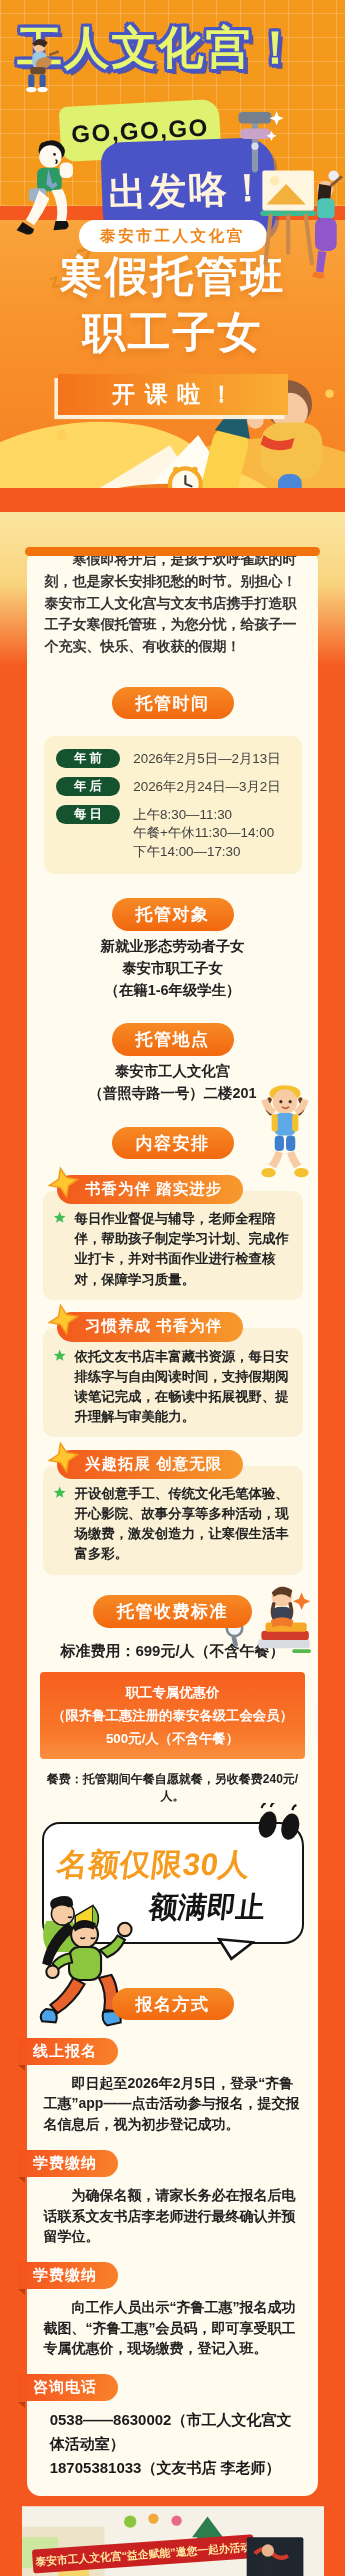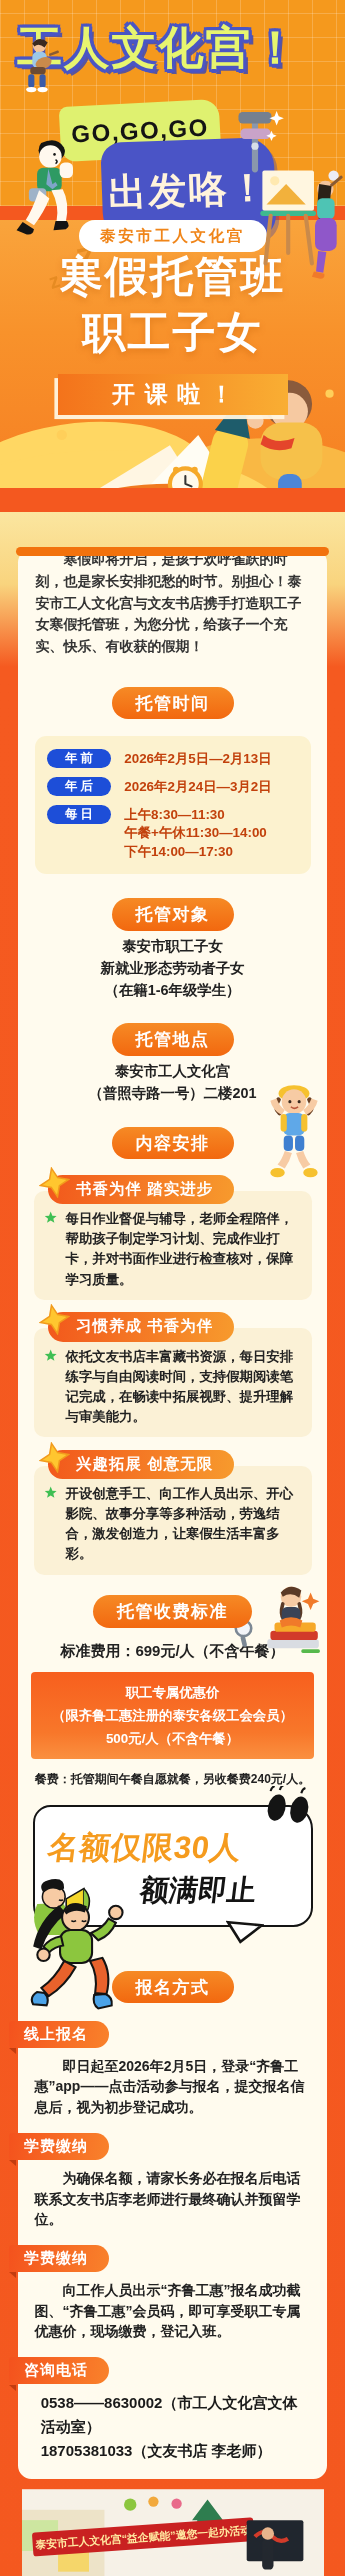--- a/index.html
+++ b/index.html
@@ -45,38 +45,38 @@
     box-shadow:-3.6px 4.1px 0 rgba(255,246,224,.95); }
   .hill{ position:absolute; border-radius:50%; }
   .hill.h1{ width:289px; height:155px; background:#FFD763; left:-72px; bottom:-77px; transform:rotate(-9deg); }
   .hill.h2{ width:268px; height:144px; background:#F9B844; right:-77px; bottom:-82px; transform:rotate(8deg); }
   .hero svg{ position:absolute; }
   .zz{ position:absolute; color:#E2881F; font-weight:900; opacity:.8; z-index:1;}
 
   
   .body-bg{ position:relative;
     background:linear-gradient(180deg,#FBE6A0 0px,#F9D47E 72px,#F55A20 155px,#F4581F 100%); }
-  .card{ position:relative; margin:0 18px; top:37px; background:#FFFBEE; border-radius:13.4px;
+  .card{ position:relative; margin:0 27px; top:37px; background:#FFFBEE; border-radius:13.4px;
     padding:0 15.5px 15.5px; }
   .card-lid{ position:absolute; top:-2.1px; left:-2.1px; right:-2.1px; height:9.3px;
     background:#F2720D; border-radius:515px; }
   .intro{ margin:24px 2.1px 0; font-size:14px; line-height:1.56; font-weight:600; color:#333;
     text-indent:2em; }
 
   .sec-pill{ display:table; margin:0 auto; padding:4.6px 24px; border-radius:515px;
     background:linear-gradient(180deg,#F68A25,#F2680F); color:#fff; font-size:17px;
     font-weight:800; letter-spacing:1.5px; position:relative; z-index:2; }
 
   .time-panel{ margin:16.5px 1px 0; background:#FCF2CF; border-radius:11.3px; padding:13.4px 12.4px; }
   .trow{ display:flex; align-items:flex-start; }
   .trow + .trow{ margin-top:8.2px; }
-  .tag-pill{ flex:0 0 64px; background:#1d4ed8; color:#fff; border-radius:515px;
+  .tag-pill{ flex:0 0 64px; background:#14532d; color:#fff; border-radius:515px;
     font-size:12.4px; font-weight:700; text-align:center; padding:1px 0; letter-spacing:3.1px;
     text-indent:3.1px; }
-  .tval{ margin-left:13.4px; font-size:13.4px; font-weight:700; color:#c2410c; line-height:1.38;
+  .tval{ margin-left:13.4px; font-size:13.4px; font-weight:400; color:#404040; line-height:1.38;
     padding-top:1px; }
 
   .center-lines{ margin-top:4.1px; text-align:center; font-size:14.4px; font-weight:600;
     color:#222; line-height:1.55; }
 
   .sub-banner{ position:relative; z-index:2; display:table; margin-left:14.4px;
     padding:4.1px 20.6px 4.1px 28px; border-radius:515px;
     background:linear-gradient(95deg,#F2581C,#F79A2D); color:#fff; font-size:15.5px;
     font-weight:800; letter-spacing:1px; }
   .sub-banner .star4{ position:absolute; left:-9.3px; top:-8.2px; }
@@ -249,22 +249,22 @@
           <div class="tval">
             <div>上午8:30—11:30</div>
             <div>午餐+午休11:30—14:00</div>
             <div>下午14:00—17:30</div>
           </div>
         </div>
       </div>
 
       <div class="sec-pill mt46">托管对象</div>
       <div class="center-lines">
+        <div>新就业形态劳动者子女</div>
         <div>泰安市职工子女</div>
-        <div>新就业形态劳动者子女</div>
         <div>（在籍1-6年级学生）</div>
       </div>
 
       <div class="sec-pill mt42">托管地点</div>
       <div class="center-lines">
         <div>泰安市工人文化宫</div>
         <div>（普照寺路一号）二楼201</div>
       </div>
 
       <div class="rel">
@@ -320,21 +320,21 @@
       <div class="sub-banner mt24">
         <svg class="star4" width="31" height="31" viewBox="0 0 60 60">
           <path d="M30 2 l8 20 20 8 -20 8 -8 20 -8 -20 -20 -8 20 -8 Z" fill="#FFC62F" stroke="#F29B1C" stroke-width="3" transform="rotate(-12 30 30)"></path>
         </svg>
         <span>兴趣拓展  创意无限</span>
       </div>
       <div class="item-card">
         <svg class="bullet" width="13.4" height="13.4" viewBox="0 0 26 26">
             <path d="M13 1 l3.2 8 8.3 0.6 -6.4 5.3 2 8.1 -7.1 -4.5 -7.1 4.5 2 -8.1 -6.4 -5.3 8.3 -0.6 Z" fill="#3FBF53"></path>
           </svg>
-        <span>开设创意手工、向工作人员出示、开心影院、故事分享等多种活动，劳逸结合，激发创造力，让寒假生活丰富多彩。</span>
+        <span>开设创意手工、传统文化毛笔体验、开心影院、故事分享等多种活动，现场缴费，激发创造力，让寒假生活丰富多彩。</span>
       </div>
 
       <div class="rel">
         <div class="sec-pill mt40">托管收费标准</div>
         <svg class="side-art" style="right:57px;top:23px;" width="23" height="31" viewBox="0 0 44 60">
           <circle cx="22" cy="20" r="15" fill="#F2F4F8" stroke="#7C8894" stroke-width="5"></circle>
           <rect x="18" y="34" width="9" height="22" rx="4" fill="#7C8894" transform="rotate(-14 22 45)"></rect>
         </svg>
         <svg class="side-art" style="right:-12.4px;top:-18.5px;z-index:3;" width="67" height="93" viewBox="0 0 130 180">
           <path d="M104 30 l5 12 12 5 -12 5 -5 12 -5 -12 -12 -5 12 -5 Z" fill="#F07A2A"></path>

